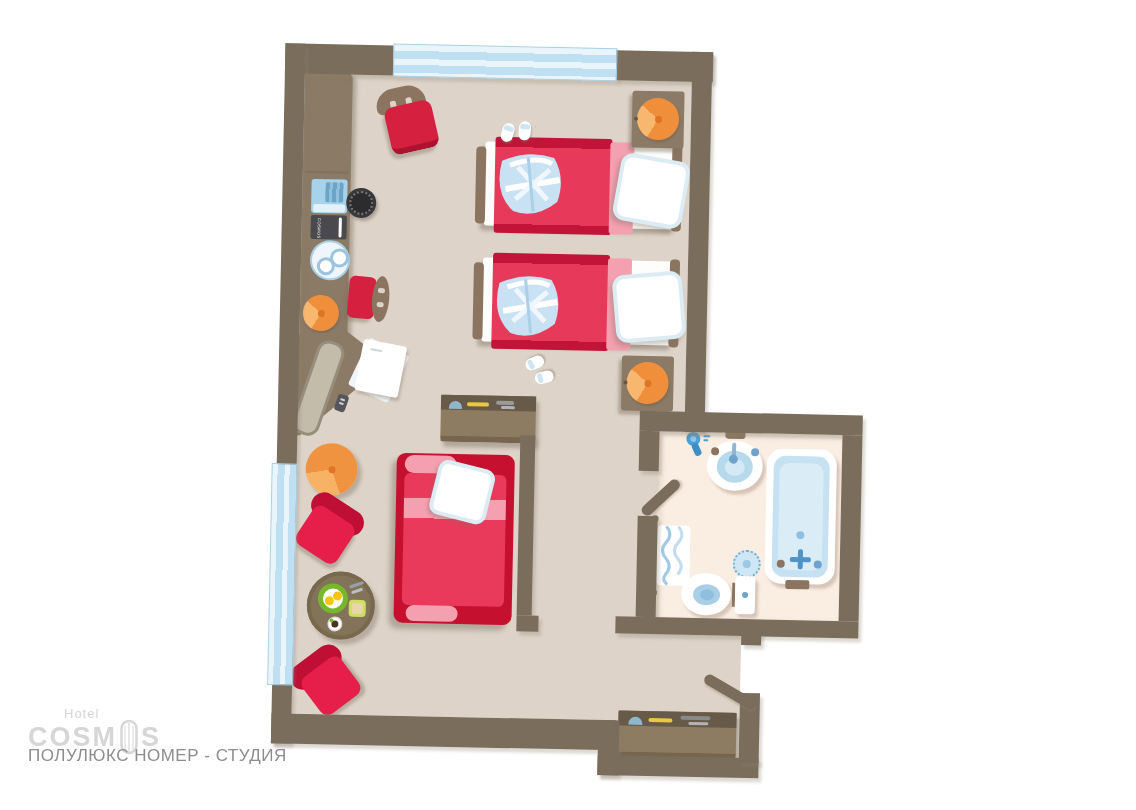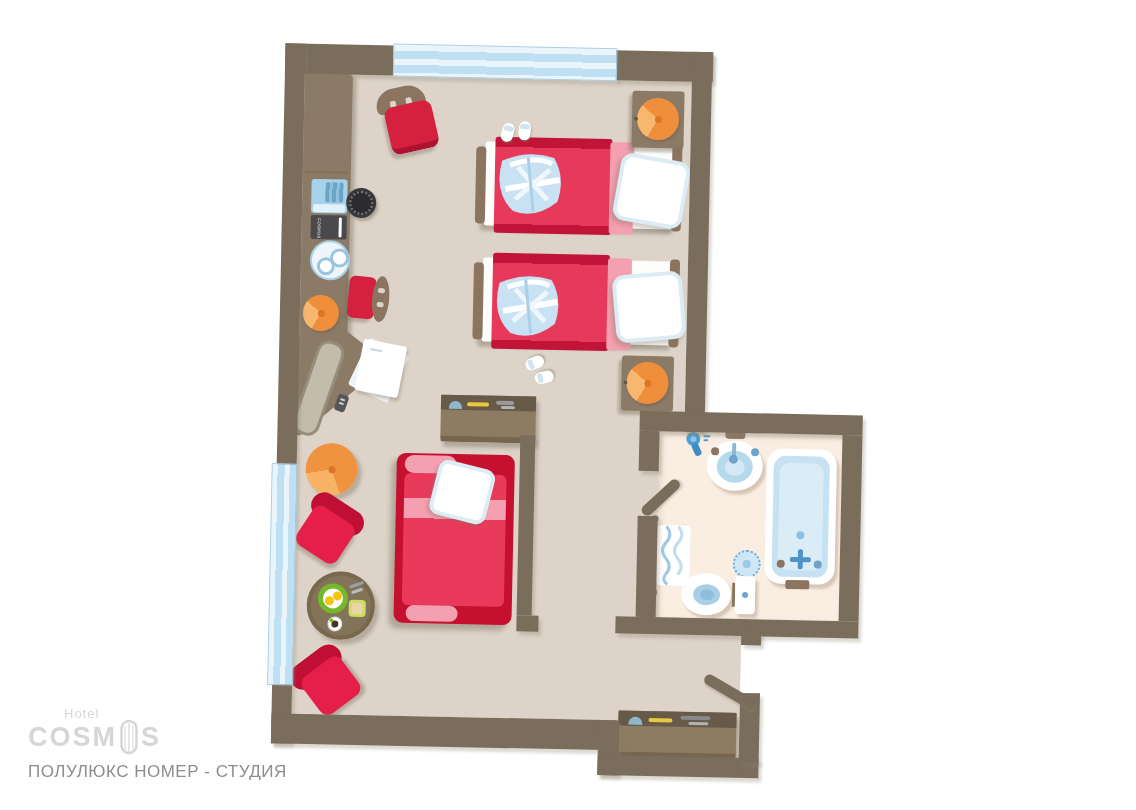--- a/index.html
+++ b/index.html
@@ -59,21 +59,21 @@
            border-bottom:6px solid #77664f;}
   .dresser .strip{position:absolute;left:0;top:0;width:100%;height:15px;background:#675a49;}
   .itm{position:absolute;display:block;border-radius:2px;}
   
   .white-fix{position:absolute;background:#fff;box-shadow:3px 4px 3px rgba(150,120,100,.35);}
   
   #logo{position:absolute;left:28px;top:706px;color:#d6d6d6;}
   #logo .hotel{position:absolute;left:36px;top:0;font-size:13px;letter-spacing:1px;color:#d6d6d6;}
   #logo .row{position:absolute;left:0;top:13px;display:flex;align-items:center;
              font-size:27px;font-weight:bold;letter-spacing:2px;color:#d6d6d6;}
-  #title{position:absolute;left:28px;top:762px;font-size:17px;letter-spacing:.5px;color:#8d8d8d;}
+  #title{position:absolute;left:28px;top:746px;font-size:17px;letter-spacing:.5px;color:#8d8d8d;}
 </style>
 </head>
 <body>
 
 <div id="canvas">
  <div id="plan">
 
   <div class="floor" style="left:30px;top:40px;width:387px;height:640px;"></div>
   <div class="floor" style="left:268px;top:365px;width:124px;height:228px;"></div>
   <div class="floor" style="left:350px;top:593px;width:128px;height:122px;"></div>

